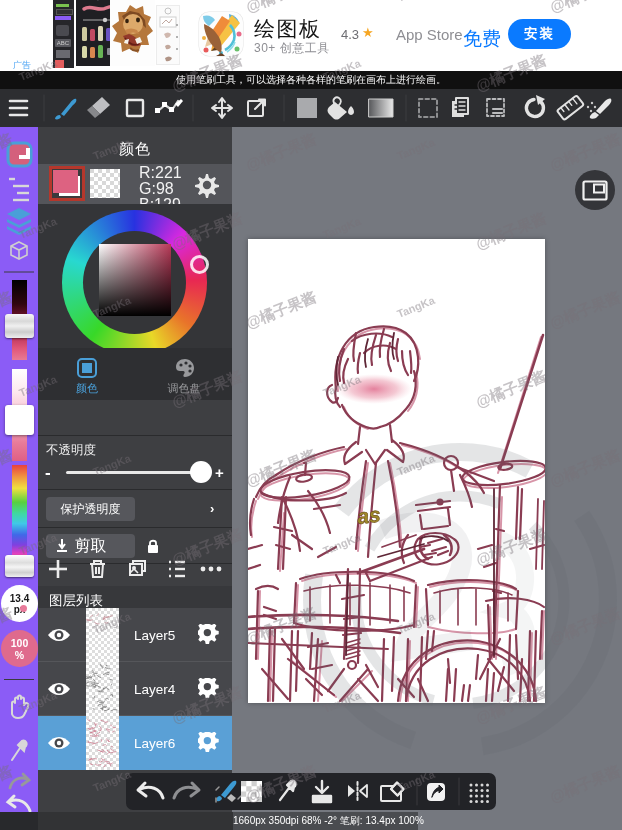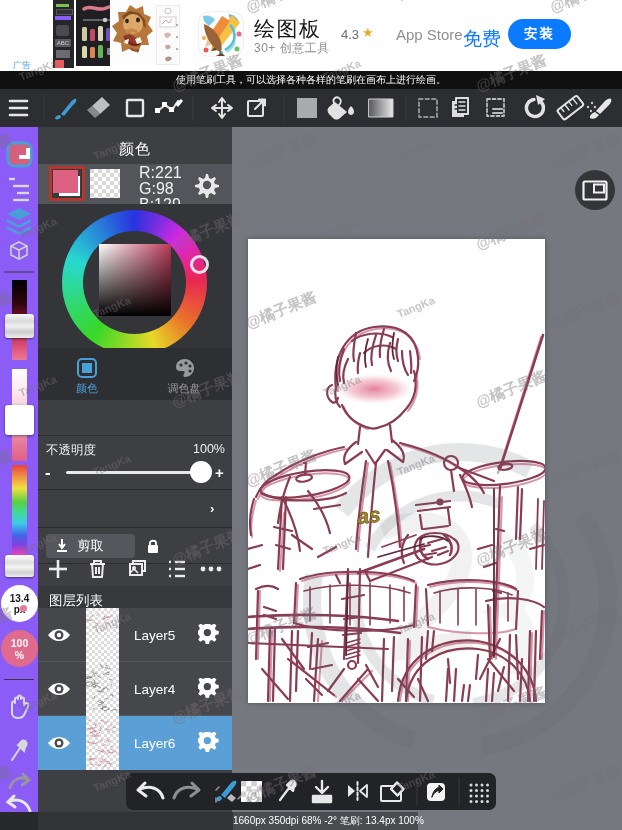--- a/index.html
+++ b/index.html
@@ -315,29 +315,29 @@
       <path d="M10,1 C15,1 19,5 19,10 C19,15 15,19 10,19 C8,19 8,17 9,16 C10,15 10,13 8,13 L5,13 C3,13 1,12 1,9 C1,4 5,1 10,1 Z" fill="#98999c"></path>
       <circle cx="6" cy="7" r="1.6" fill="#2e2f32"></circle>
       <circle cx="11" cy="5" r="1.6" fill="#2e2f32"></circle>
       <circle cx="15" cy="8" r="1.6" fill="#2e2f32"></circle>
       <circle cx="15" cy="13" r="1.6" fill="#2e2f32"></circle>
     </svg>
  <div class="a" style="left:96px;top:254px;width:100px;text-align:center;font-size:11px;color:#98999c">调色盘</div>
 
  <div class="a" style="left:0;top:308px;width:194px;height:1px;background:#2a2b2d"></div>
  <div class="a" style="left:8px;top:315px;font-size:12.5px;color:#f0f0f0">不透明度</div>
- <div class="a" style="left:0;top:315px;width:187px;text-align:right;font-size:12.5px;color:#f0f0f0">100%</div>
  <div class="a" style="left:7px;top:336px;font-size:17px;color:#fff;font-weight:bold">-</div>
  <div class="a" style="left:177px;top:337px;font-size:15px;color:#fff;font-weight:bold">+</div>
  <div class="a" style="left:28px;top:344px;width:145px;height:2.5px;background:#e8e8e8;border-radius:2px"></div>
  <div class="a" style="left:152px;top:334px;width:22px;height:22px;border-radius:50%;background:#fff"></div>
  <div class="a" style="left:0;top:362px;width:194px;height:1px;background:#2a2b2d"></div>
+ <div class="a" style="left:8px;top:370px;width:89px;height:24px;background:#56575c;border-radius:4px;color:#fff;font-size:12px;text-align:center;line-height:24px">保护透明度</div>
  <div class="a" style="left:172px;top:370px;font-size:13px;color:#fff;line-height:24px;font-weight:bold">›</div>
  <div class="a" style="left:0;top:400px;width:194px;height:1px;background:#2a2b2d"></div>
- <div class="a" style="left:8px;top:407px;width:89px;height:24px;background:#56575c;border-radius:4px;color:#fff;font-size:13px;text-align:center;line-height:24px">剪取</div>
+ <div class="a" style="left:8px;top:407px;width:89px;height:24px;background:#56575c;border-radius:4px;color:#fff;font-size:16px;text-align:center;line-height:24px">剪取</div>
  <svg class="a" style="left:17px;top:411px" width="14" height="16">
       <path d="M7,1 L7,9 M4,6 L7,10 L10,6" stroke="#fff" stroke-width="2" fill="none"></path>
       <path d="M2,13 L12,13" stroke="#fff" stroke-width="2"></path>
     </svg>
  <svg class="a" style="left:108px;top:411px" width="14" height="16">
       <rect x="2" y="7" width="10" height="8" rx="1" fill="#fff"></rect>
       <path d="M4,7 L4,5 C4,2 10,2 10,5 L10,7" stroke="#fff" stroke-width="1.8" fill="none"></path>
     </svg>
  <div class="a" style="left:0;top:436px;width:194px;height:1px;background:#2a2b2d"></div>
 

